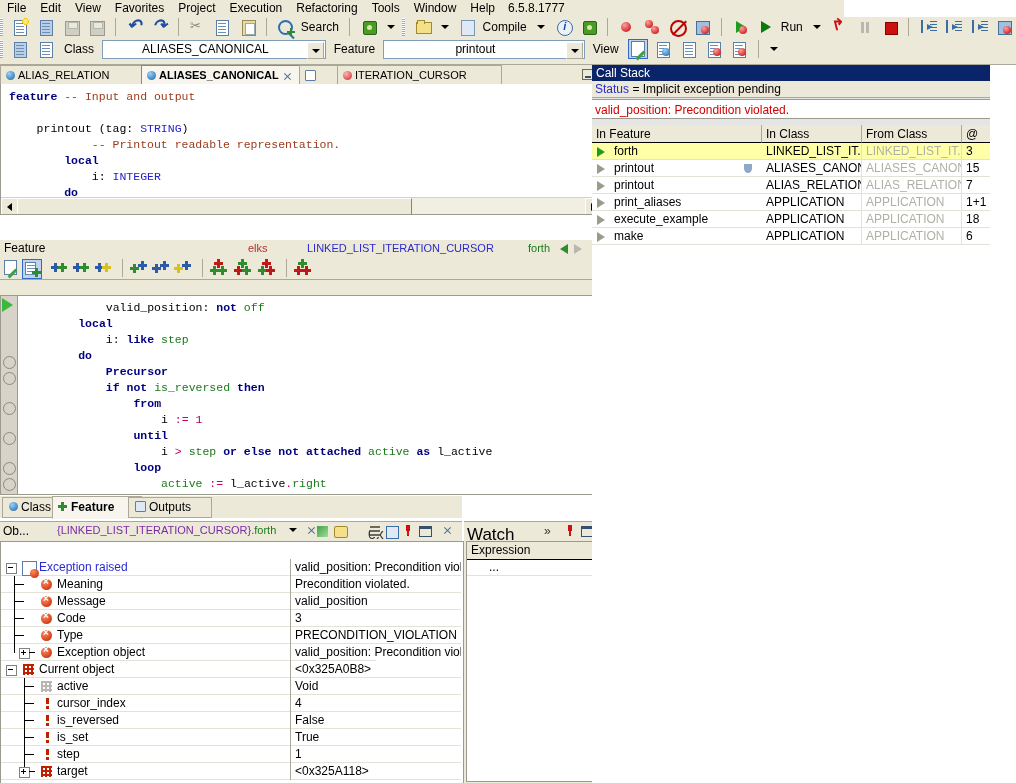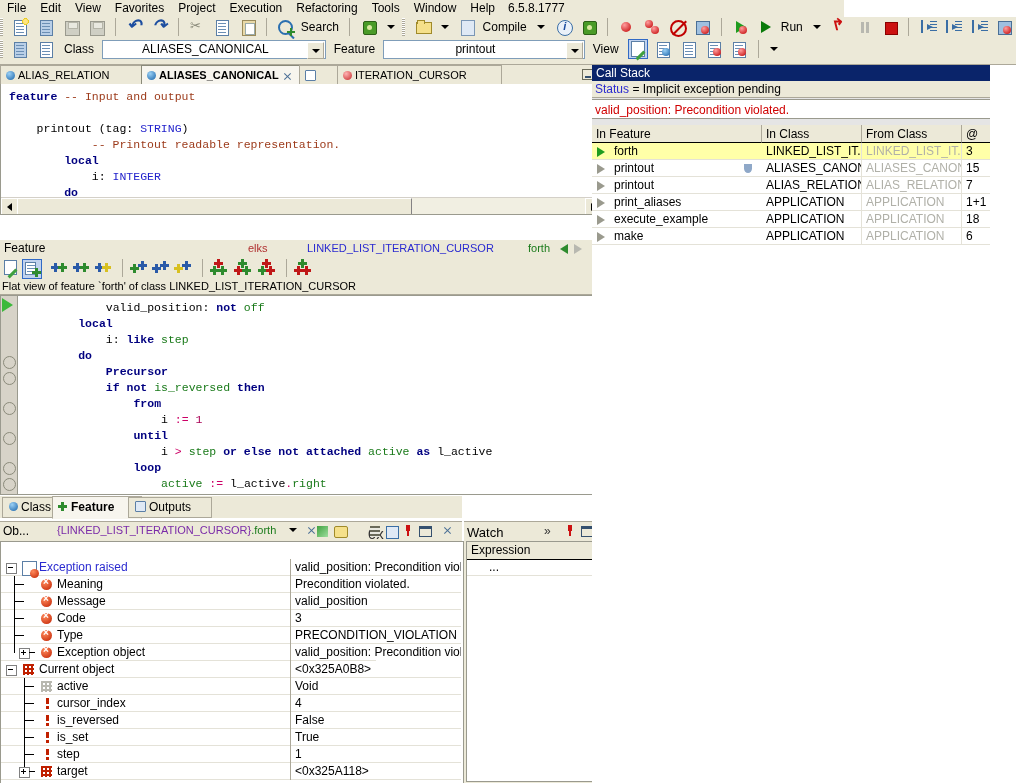--- a/index.html
+++ b/index.html
@@ -210,21 +210,21 @@
   .bangico{position:absolute;width:9px;height:11px;}
   .bangico:before{content:"";position:absolute;left:3px;top:0;width:3px;height:6px;background:#c02000;}
   .bangico:after{content:"";position:absolute;left:3px;top:8px;width:3px;height:3px;background:#c02000;}
   .docerr{position:absolute;width:13px;height:13px;background:#fff;border:1px solid #5b7fa6;}
   .docerr i{position:absolute;right:-3px;bottom:-3px;width:9px;height:9px;border-radius:50%;
             background:radial-gradient(circle at 35% 30%,#ff8a5c,#c02000);}
   .linkt{color:#2a2ad0;}
 
   
   #watch{position:absolute;left:464px;top:521px;width:153px;height:262px;background:#ece9d8;border-top:1px solid #aca899;}
-  #watch .hd{position:absolute;left:3px;top:3px;font-size:13px;}
+  #watch .hd{position:absolute;left:3px;top:3px;font-size:17px;}
   #watchgrid{position:absolute;left:2px;top:19px;width:149px;bottom:2px;background:#fff;border:1px solid #9a9a8e;}
   #watchgrid .ghdr{width:100%;}
 
   
   #rightpane{position:absolute;left:592px;top:65px;width:398px;height:718px;background:#e5e5e5;}
   #csTitle{position:absolute;left:0;top:0;width:398px;height:16px;background:#0a246a;color:#fff;font-size:12px;
            line-height:16px;padding-left:4px;box-sizing:border-box;}
   #csStatus{position:absolute;left:0;top:16px;width:398px;height:17px;background:#ece9d8;font-size:12px;line-height:17px;
             padding-left:3px;box-sizing:border-box;border-bottom:1px solid #aca899;}
   #csStatus .lab{color:#2a2ad0;}
@@ -439,21 +439,20 @@
       <span class="sep" style="position:absolute;left:282px;top:2px"></span>
       <span class="ftbi" style="left:294px">
           <i class="fplus g" style="left:4px;top:0"></i>
           <i class="fplus r" style="left:0;top:7px"></i>
           <i class="fplus r" style="left:8px;top:7px"></i>
         </span>
       <span class="ftbi" style="left:595px">
           <i class="pencil" style="left:2px;top:1px;width:11px;height:13px"></i>
         </span>
     </div>
-    <div id="featinfo">Flat view of feature `forth' of class LINKED_LIST_ITERATION_CURSOR</div>
     <div id="featcode">
       <div id="bpmargin">
         <span class="bparrow"></span>
         <span class="bpcirc" style="top:60px"></span>
         <span class="bpcirc" style="top:76px"></span>
         <span class="bpcirc" style="top:106px"></span>
         <span class="bpcirc" style="top:136px"></span>
         <span class="bpcirc" style="top:166px"></span>
         <span class="bpcirc" style="top:182px"></span>
       </div>

